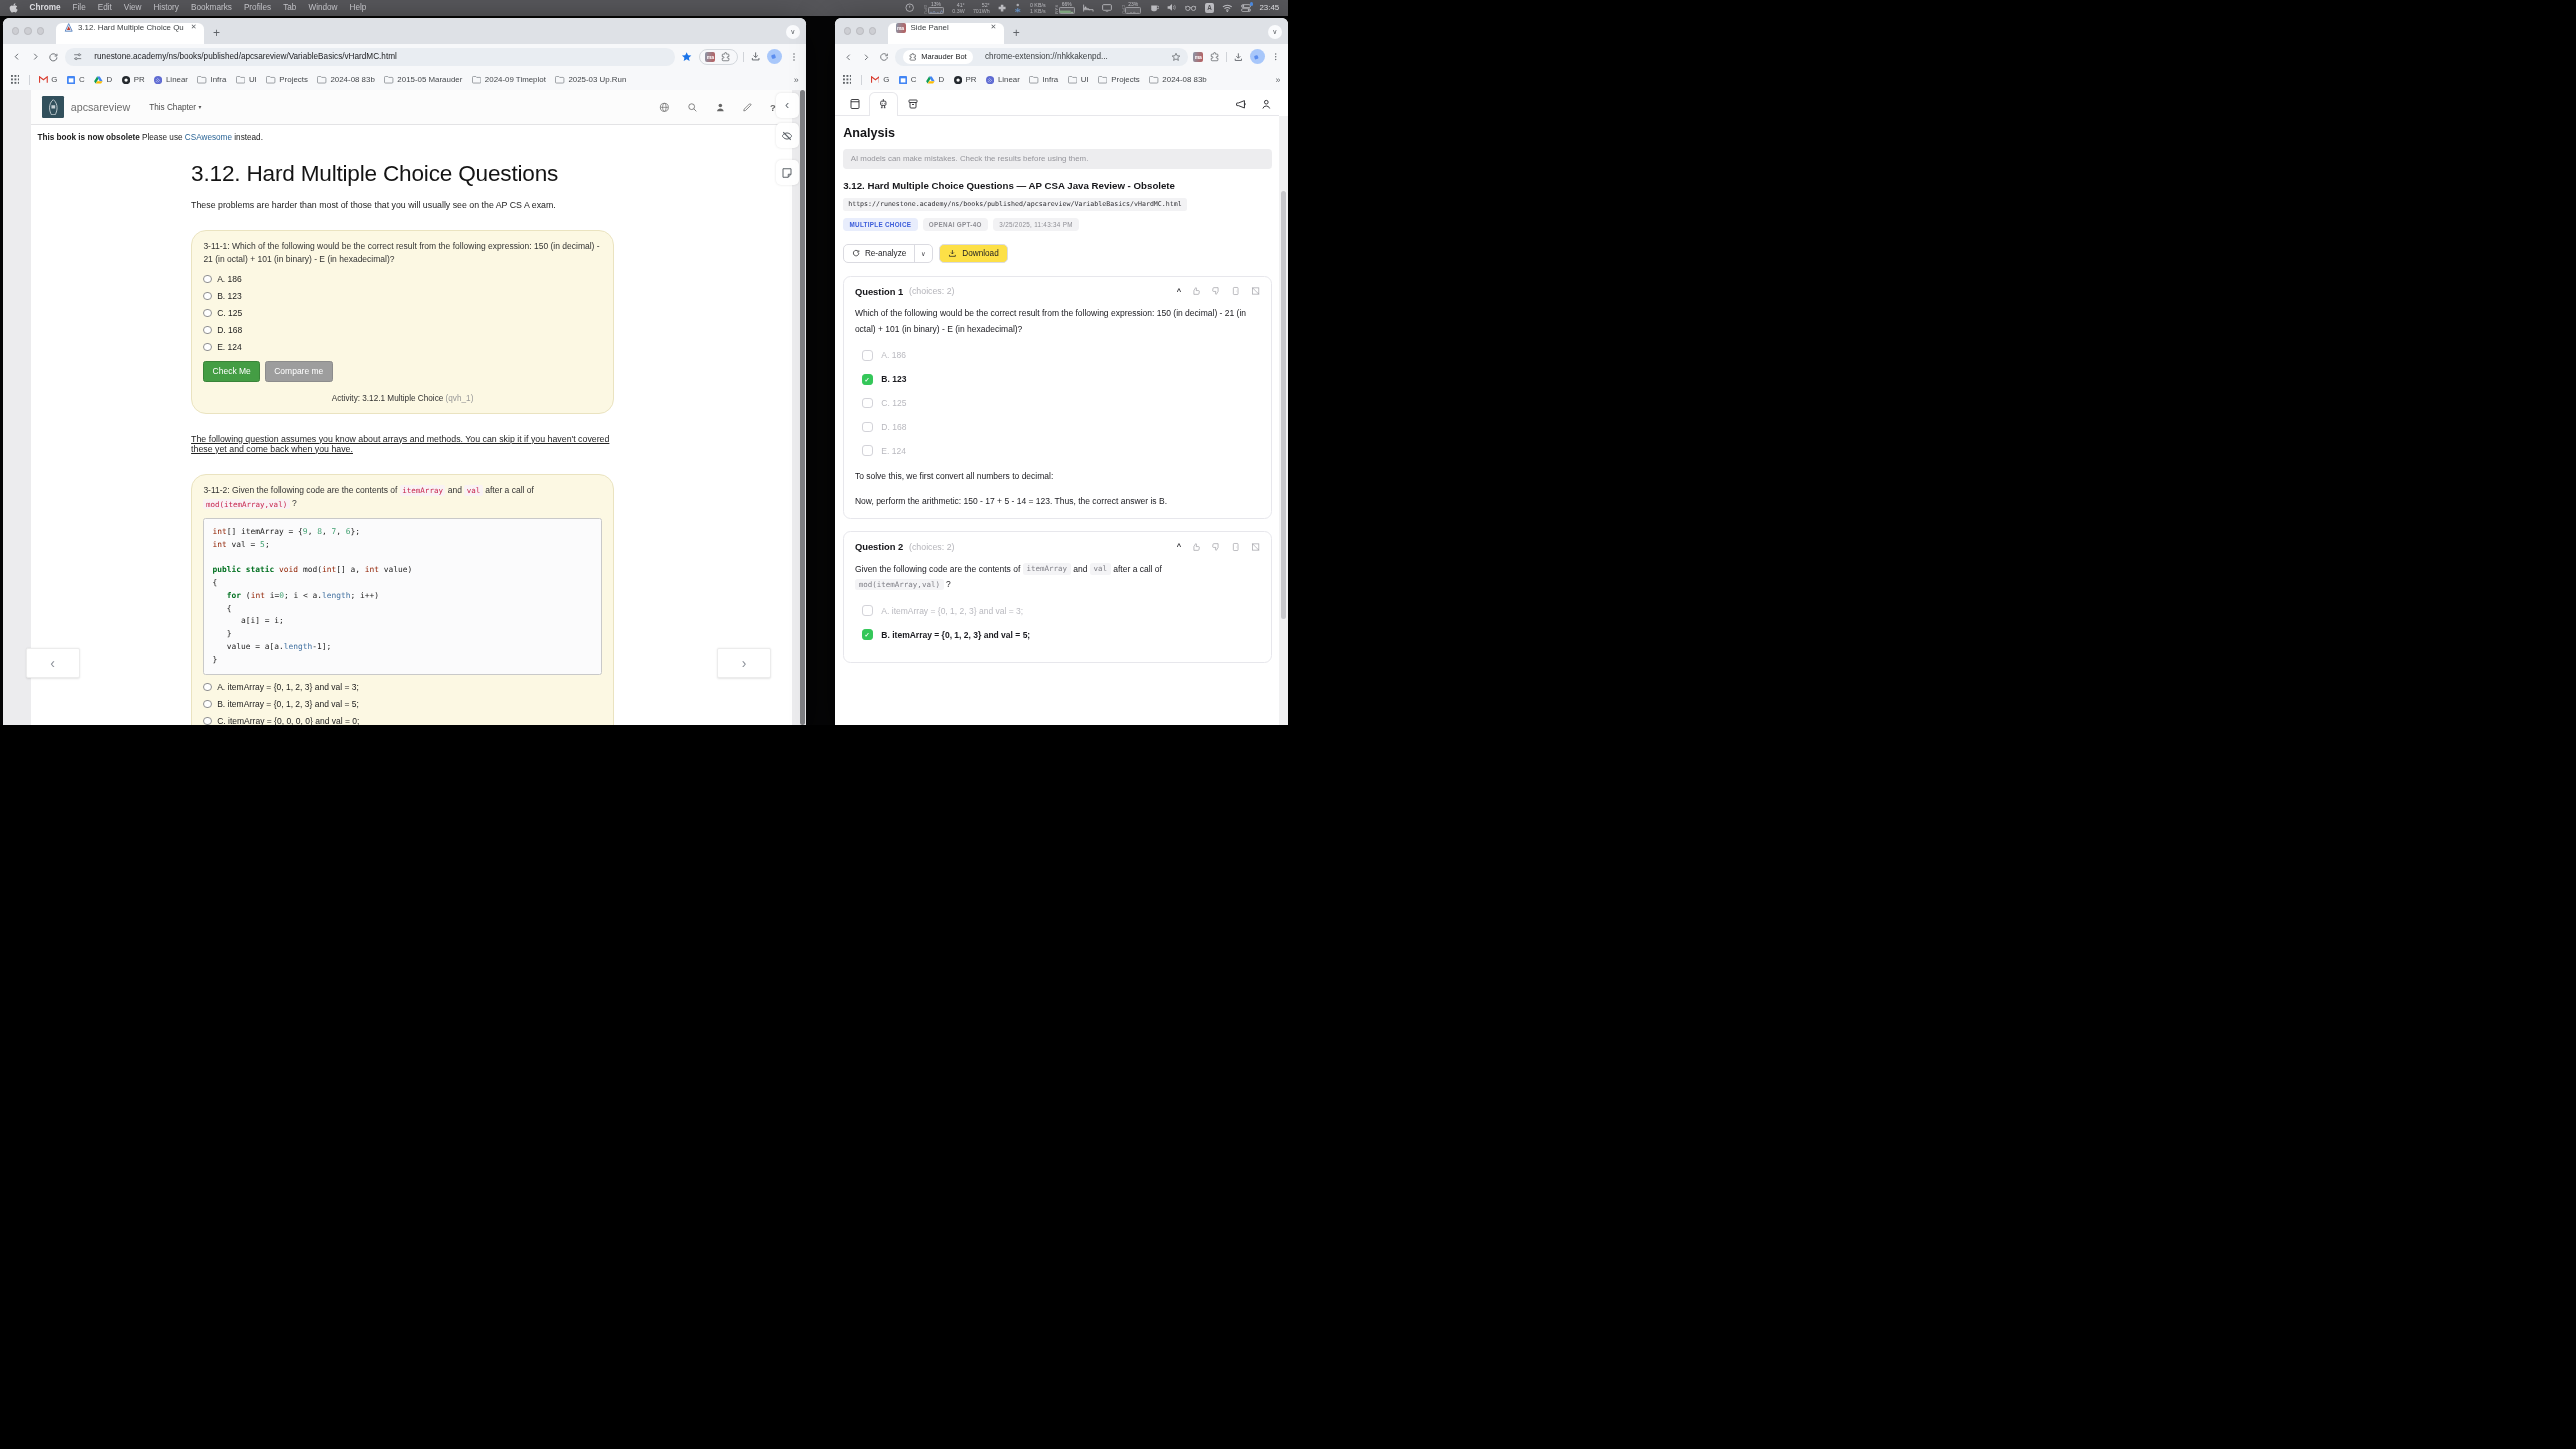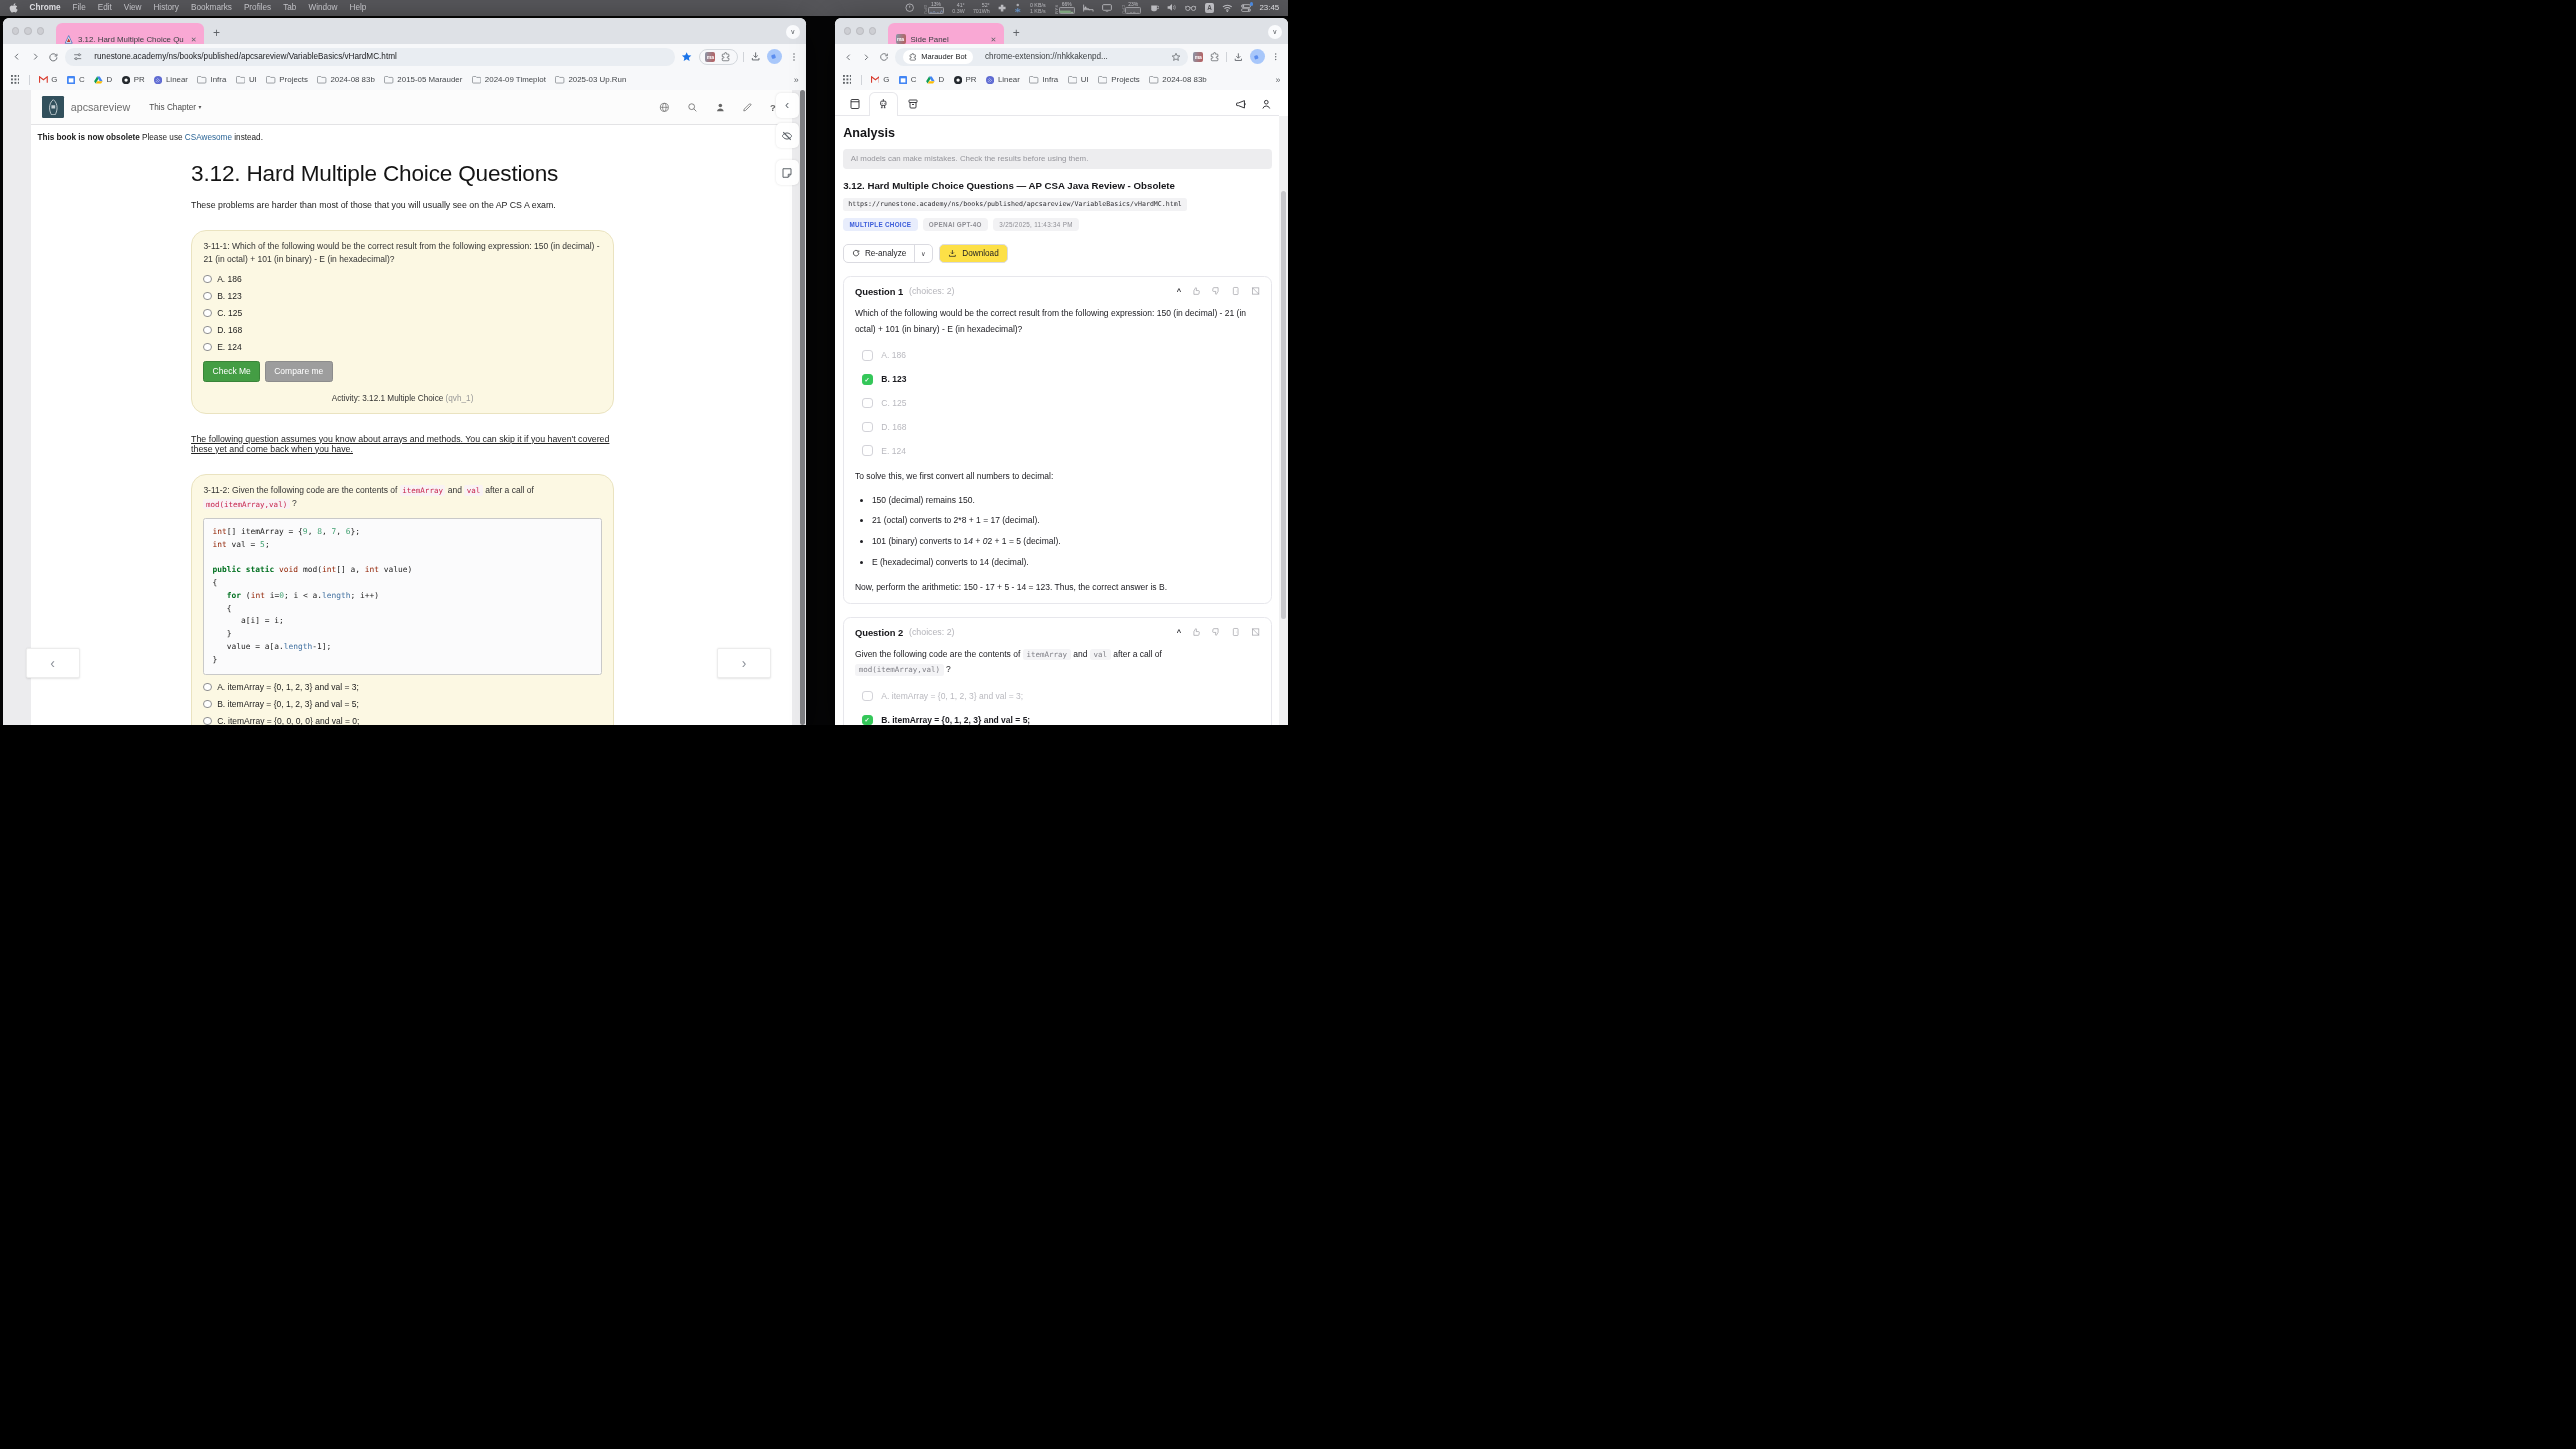--- a/index.html
+++ b/index.html
@@ -26,21 +26,21 @@
   .mi-ic{display:inline-flex;}
 
   
   .window{position:absolute;top:18px;bottom:0;background:#fff;border-radius:6.3px 6.3px 0 0;
     box-shadow:0 11.3px 38px rgba(0,0,0,.6);overflow:hidden;}
   #win-left{left:3.1px;width:803px;}
   #win-right{left:835px;width:453px;}
   .tabstrip{height:26.4px;background:#dee1e6;position:relative;display:flex;align-items:flex-end;}
   .lights{position:absolute;left:8.8px;top:9.4px;display:flex;gap:5px;}
   .light{width:7.5px;height:7.5px;border-radius:50%;background:#cdced3;border:0.3px solid #b9babf;}
-  .tab{height:21.4px;background:#f9a8d4;border-radius:6.3px 6.3px 0 0;display:flex;align-items:flex-end;gap:5px;
+  .tab{height:21.4px;background:#ffffff;border-radius:6.3px 6.3px 0 0;display:flex;align-items:flex-start;gap:5px;
     padding:0 6.3px 0 7.5px;margin-left:53px;font-size:7.9px;color:#3c4043;}
   #win-left .tab{width:148px;}
   #win-right .tab{width:116px;}
   .tab .ttl{flex:1;white-space:nowrap;overflow:hidden;}
   .tclose{color:#5f6368;font-size:7px;padding:0 1.3px;}
   .newtab{color:#5f6368;font-size:12px;margin:0 0 4.4px 8.8px;}
   .tabsearch{position:absolute;right:6.3px;top:7px;width:14px;height:14px;border-radius:50%;background:#fafbfd;
     color:#5f6368;font-size:7px;display:flex;align-items:center;justify-content:center;}
   .toolbar{height:25px;background:#f7f8fa;display:flex;align-items:center;padding:0 6.3px;gap:5px;}
   .navic{color:#5f6368;display:inline-flex;padding:1.3px;}
@@ -903,26 +903,20 @@
                 <span class="cbx"></span>
                 <span class="lab">D. 168</span>
               </div>
             <div class="choice">
                 <span class="cbx"></span>
                 <span class="lab">E. 124</span>
               </div>
           </div>
           <div class="expl">
             <span>To solve this, we first convert all numbers to decimal:</span>
-            <ul>
-              <li>150 (decimal) remains 150.</li>
-              <li>21 (octal) converts to 2*8 + 1 = 17 (decimal).</li>
-              <li><span>101 (binary) converts to 1</span><i>4 + 0</i><span>2 + 1 = 5 (decimal).</span></li>
-              <li>E (hexadecimal) converts to 14 (decimal).</li>
-            </ul>
             <div class="concl">Now, perform the arithmetic: 150 - 17 + 5 - 14 = 123. Thus, the correct answer is B.</div>
           </div>
         </div>
 
         
         <div class="card">
           <div class="chead">
             <span class="ct">Question 2</span>
             <span class="cm">(choices: 2)</span>
             <span class="cicons">

